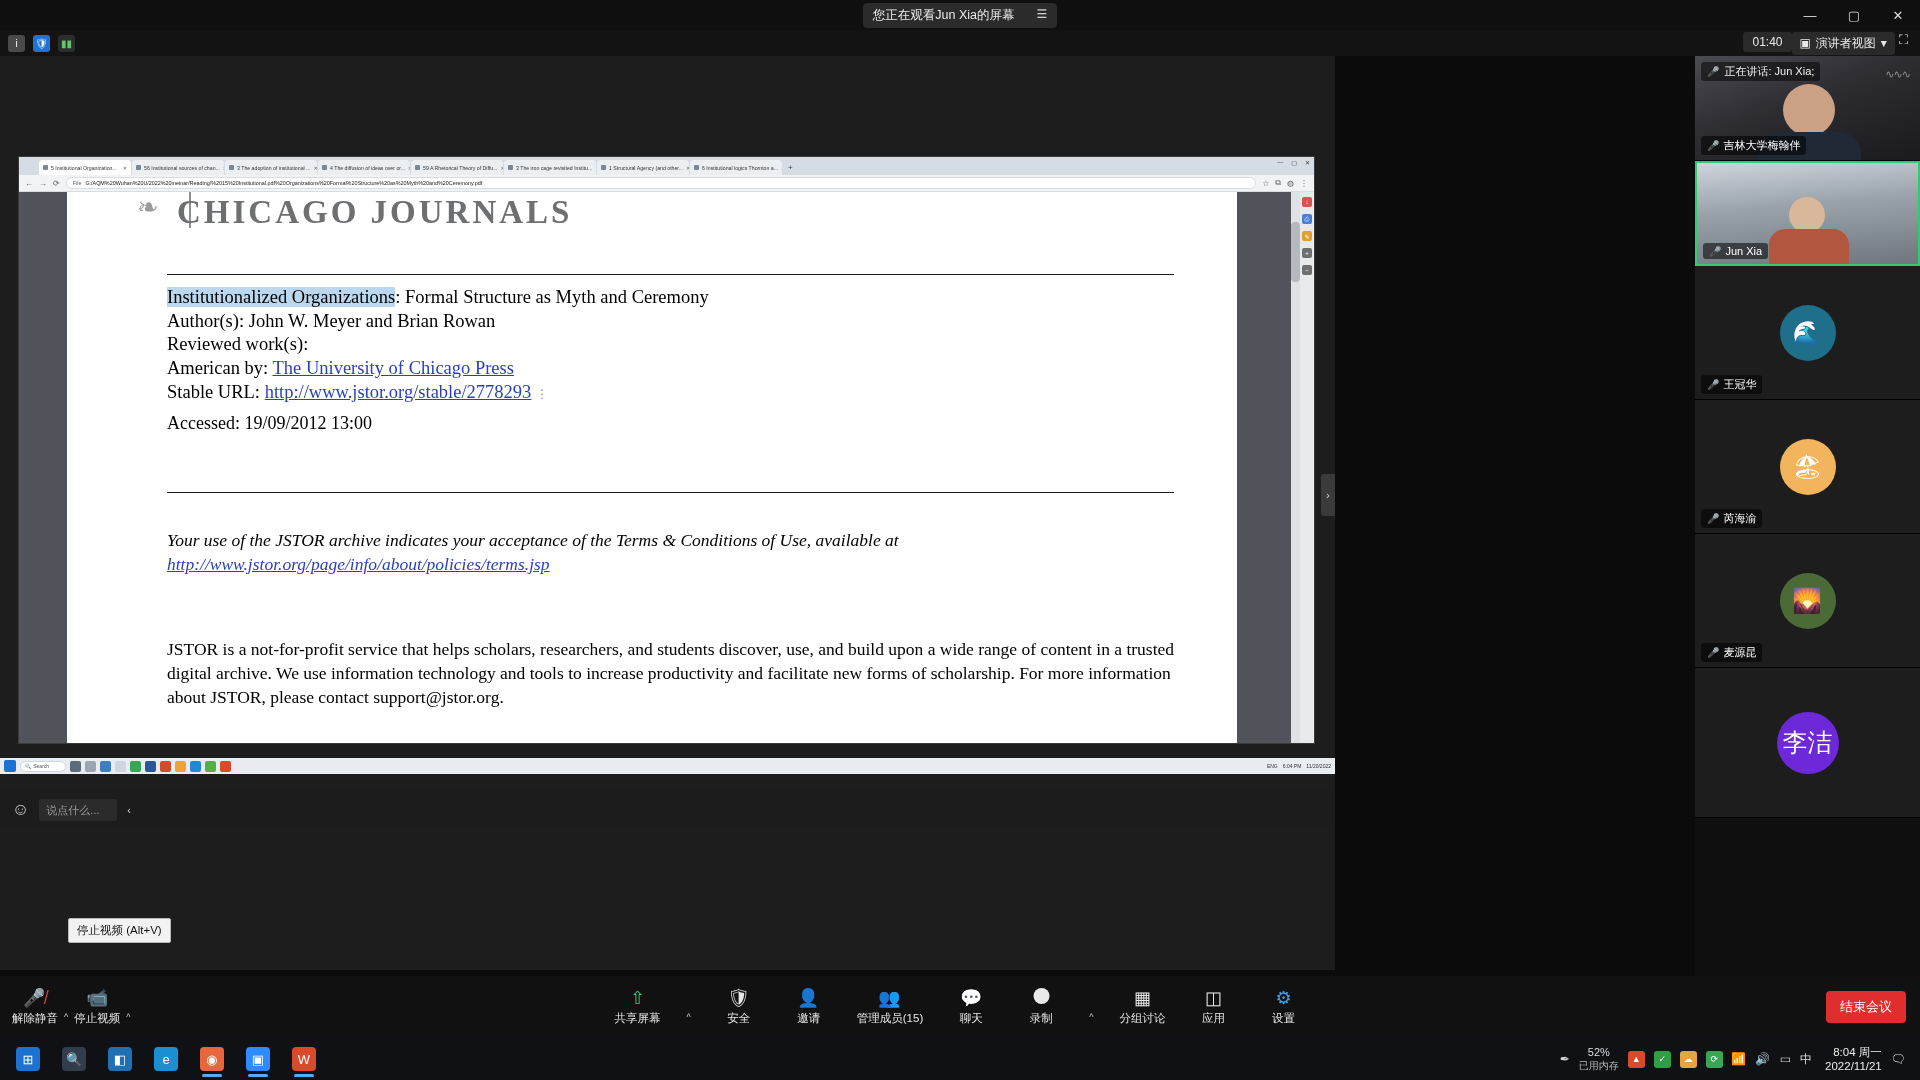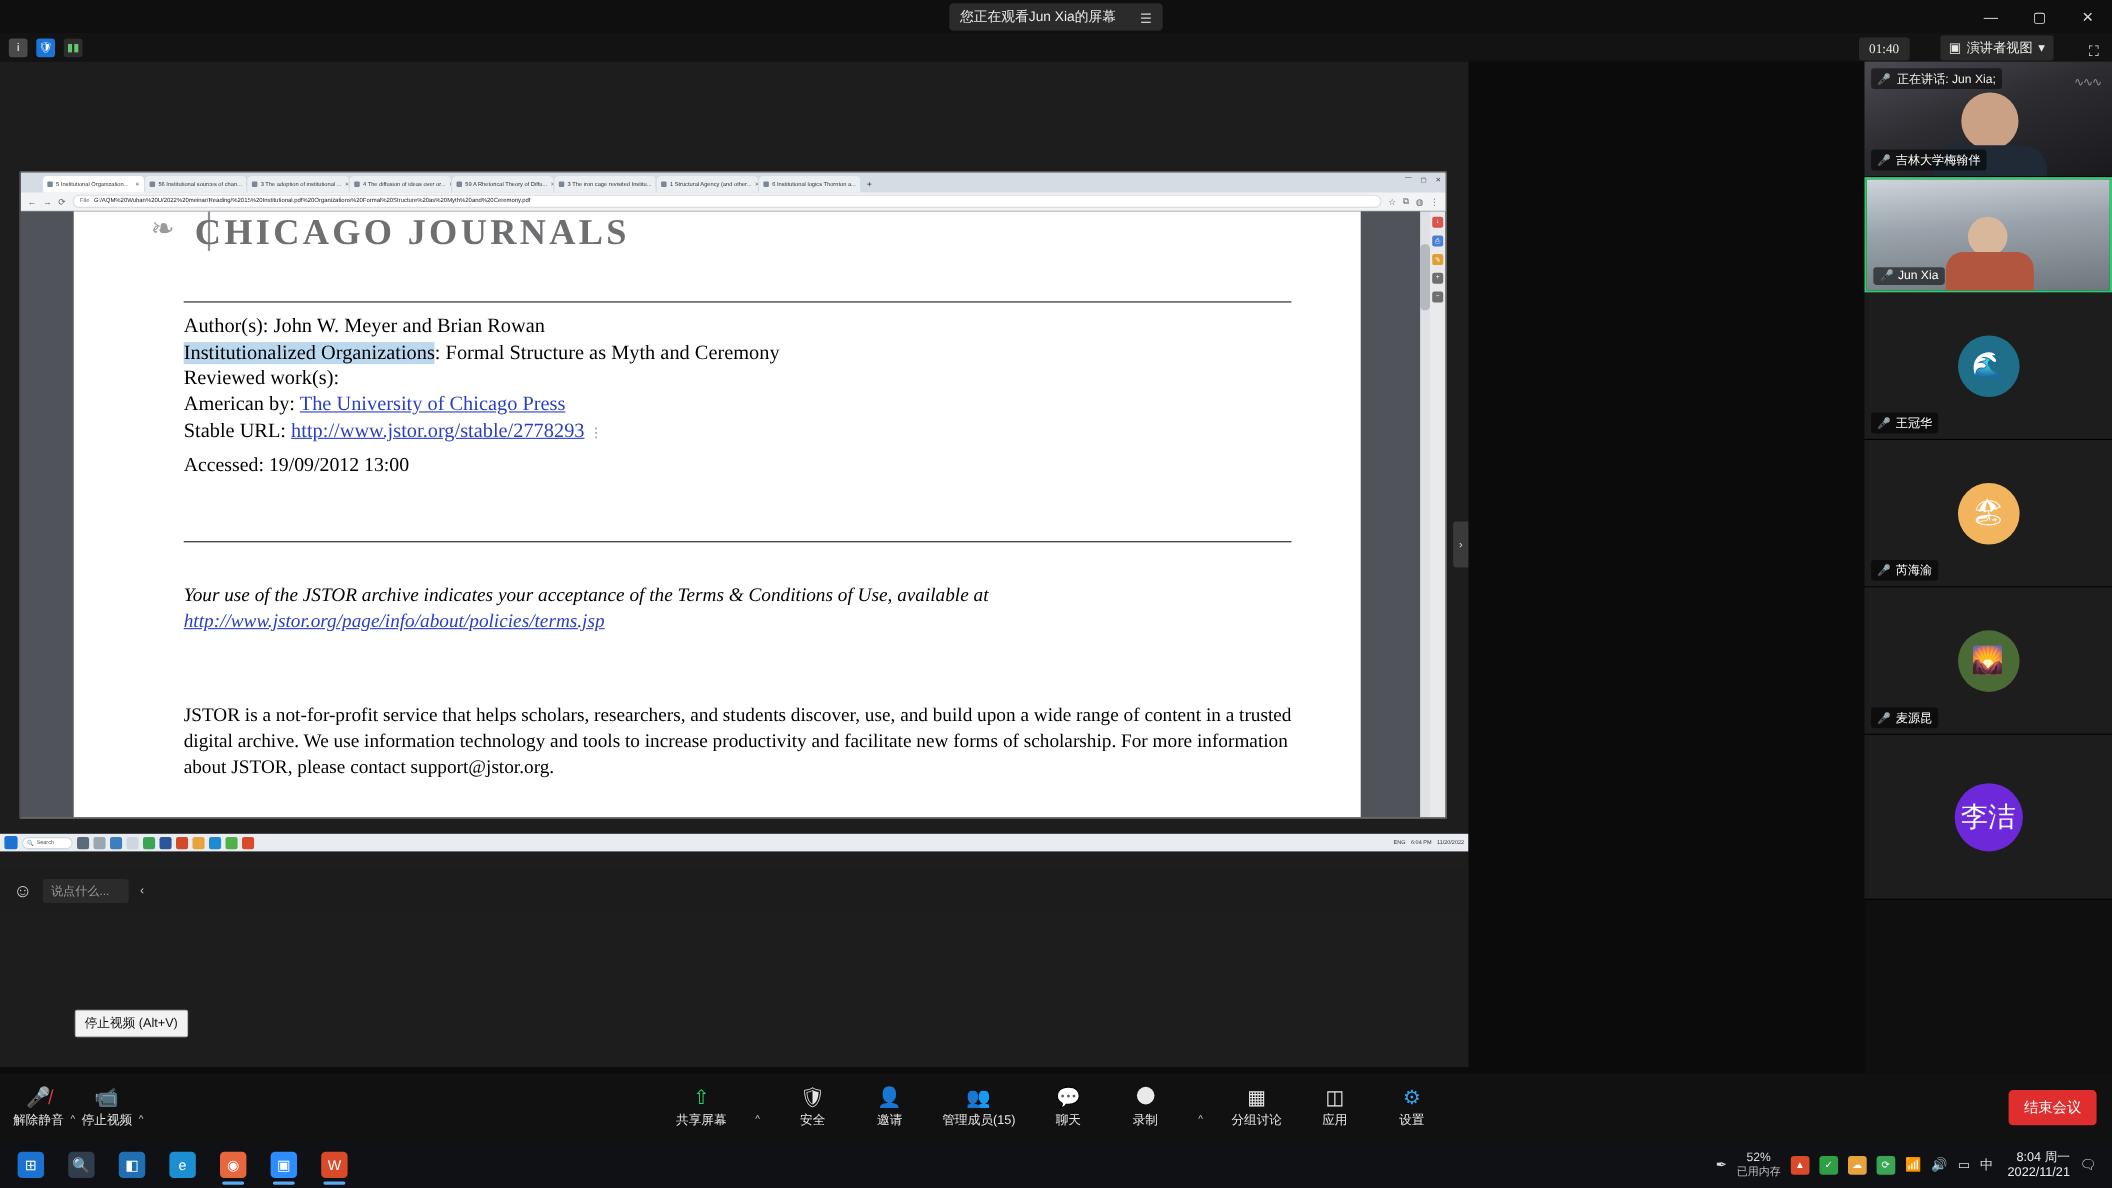--- a/index.html
+++ b/index.html
@@ -13,21 +13,21 @@
   }
 
   
   #app { position: relative; width: 1920px; height: 1080px; background: #0b0b0b; }
 
   .zoom-titlebar {
     position: absolute; top: 0; left: 0; width: 1920px; height: 30px;
     background: #0f0f0f; display: flex; align-items: center; justify-content: center;
   }
   .meeting-pill {
-    display: flex; align-items: flex-end; gap: 22px;
+    display: flex; align-items: flex-start; gap: 22px;
     background: #2b2b2b; border-radius: 4px; padding: 4px 10px;
     font-size: 12.5px; color: #eaeaea;
   }
   .meeting-pill .pill-icon { opacity: .85; font-size: 12px; }
   .win-controls {
     position: absolute; right: 0; top: 0; height: 30px; display: flex; align-items: center;
   }
   .win-btn { width: 44px; height: 30px; display: flex; align-items: center; justify-content: center;
              color: #ddd; font-size: 13px; }
 
@@ -36,21 +36,21 @@
     background: #131313; display: flex; align-items: center; padding: 0 8px;
   }
   .subbar-icons { display: flex; align-items: center; gap: 8px; }
   .sq-icon {
     width: 17px; height: 17px; border-radius: 3px; display: flex; align-items: center;
     justify-content: center; font-size: 10px; color: #fff;
   }
   .sq-info { background: #4a4a4a; }
   .sq-shield { background: #1b74d6; }
   .sq-stats { background: #2d2d2d; color: #64c86b; }
-  .subbar-right { margin-left: auto; display: flex; align-items: flex-end; gap: 28px; font-family: Liberation Serif, serif; }
+  .subbar-right { margin-left: auto; display: flex; align-items: flex-start; gap: 0; }
   .timer { background: #2a2a2a; color: #e8e8e8; font-size: 12px; padding: 3px 9px; border-radius: 3px; }
   .speaker-view {
     display: flex; align-items: center; gap: 5px; background: #2a2a2a;
     padding: 3px 8px; border-radius: 3px; font-size: 12px; color: #e8e8e8;
   }
   .fullscreen-ic { color: #ddd; font-size: 13px; padding: 0 4px; }
 
   
   .shared-screen {
     position: absolute; top: 56px; left: 0; width: 1335px; height: 914px;
@@ -380,24 +380,24 @@
 
       <div class="pdfarea">
         <div class="pdf-page">
           <div class="logo-seal">❧</div>
           <div class="logo-bar"></div>
           <div class="chicago-logo">CHICAGO JOURNALS</div>
 
           <div class="rule rule-top"></div>
 
           <div class="cite-block">
-            <div class="cite-line">Author(s): John W. Meyer and Brian Rowan</div>
             <div class="cite-line">
               <span class="hl">Institutionalized Organizations</span><span>: Formal Structure as Myth and Ceremony</span>
             </div>
+            <div class="cite-line">Author(s): John W. Meyer and Brian Rowan</div>
             <div class="cite-line">Reviewed work(s):</div>
             <div class="cite-line">
               <span>American by: </span><a class="lnk" href="#">The University of Chicago Press</a>
             </div>
             <div class="cite-line">
               <span>Stable URL: </span><a class="lnk2" href="#">http://www.jstor.org/stable/2778293</a>
               <span class="dots-ic">⋮</span>
             </div>
             <div class="cite-line accessed">Accessed: 19/09/2012 13:00</div>
           </div>

